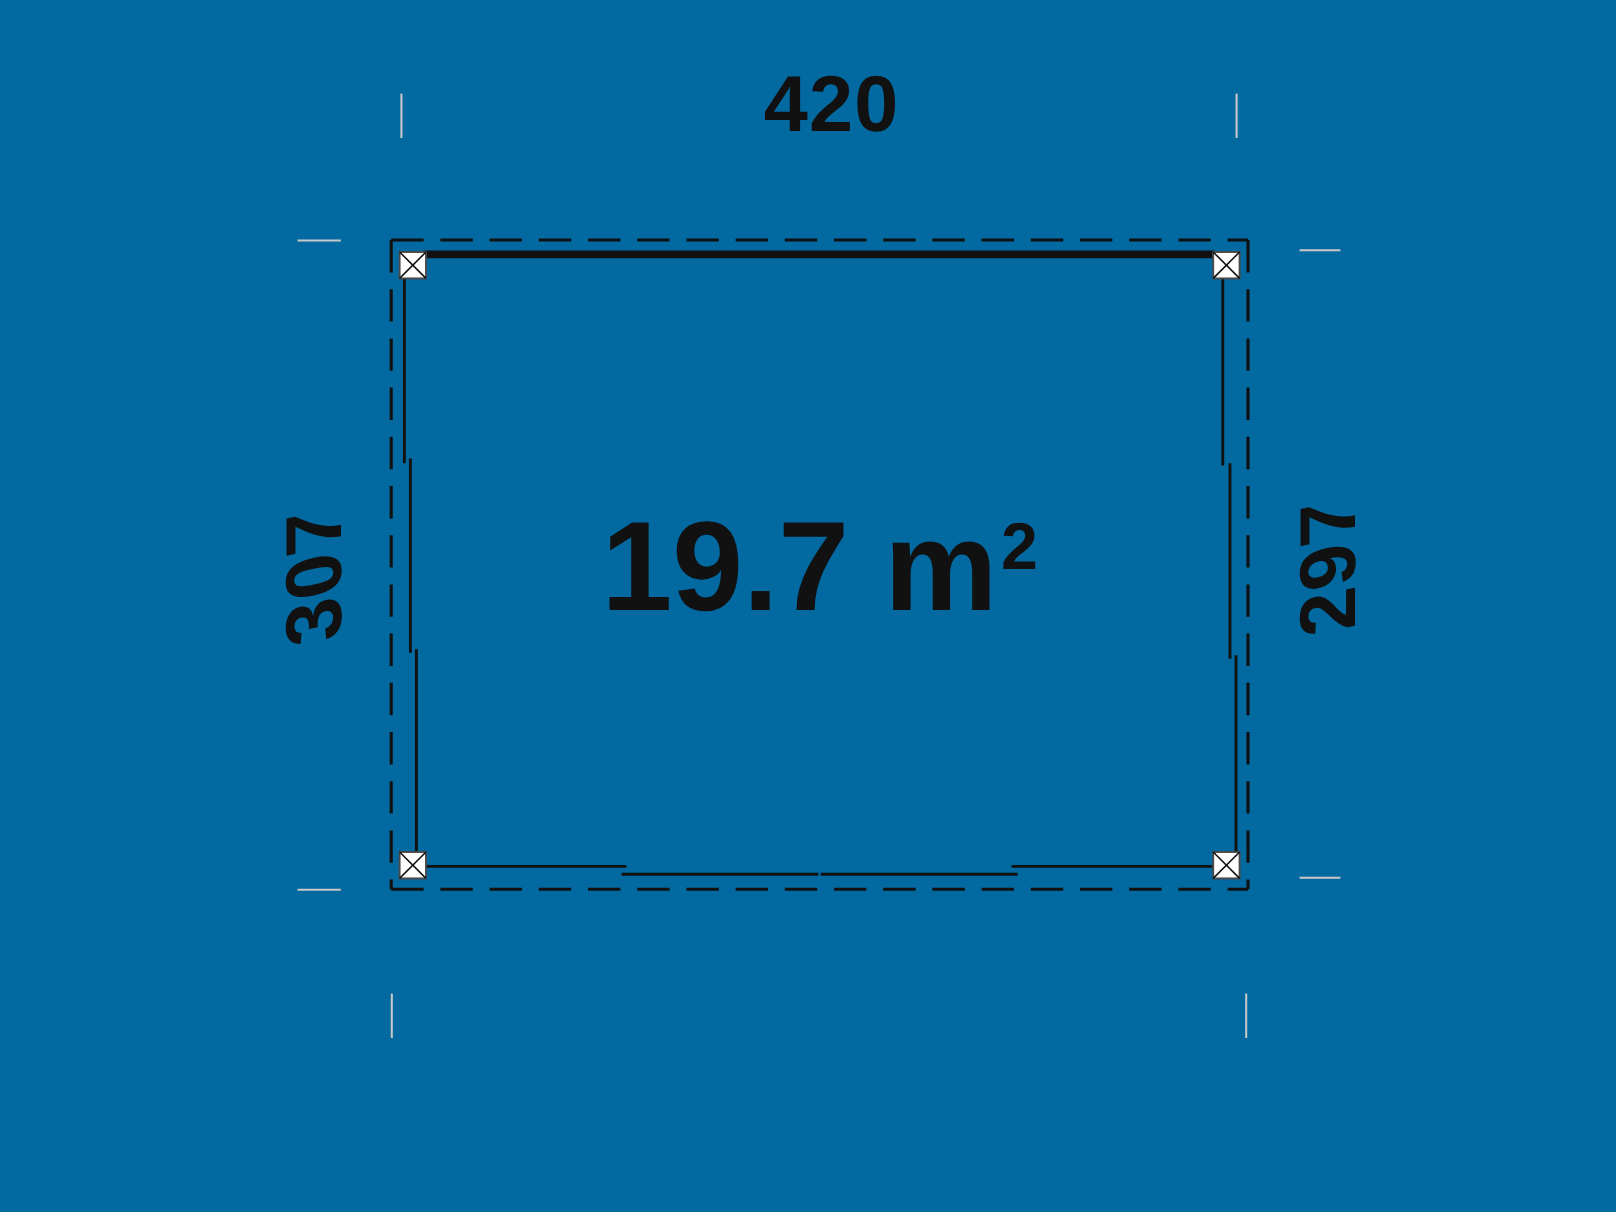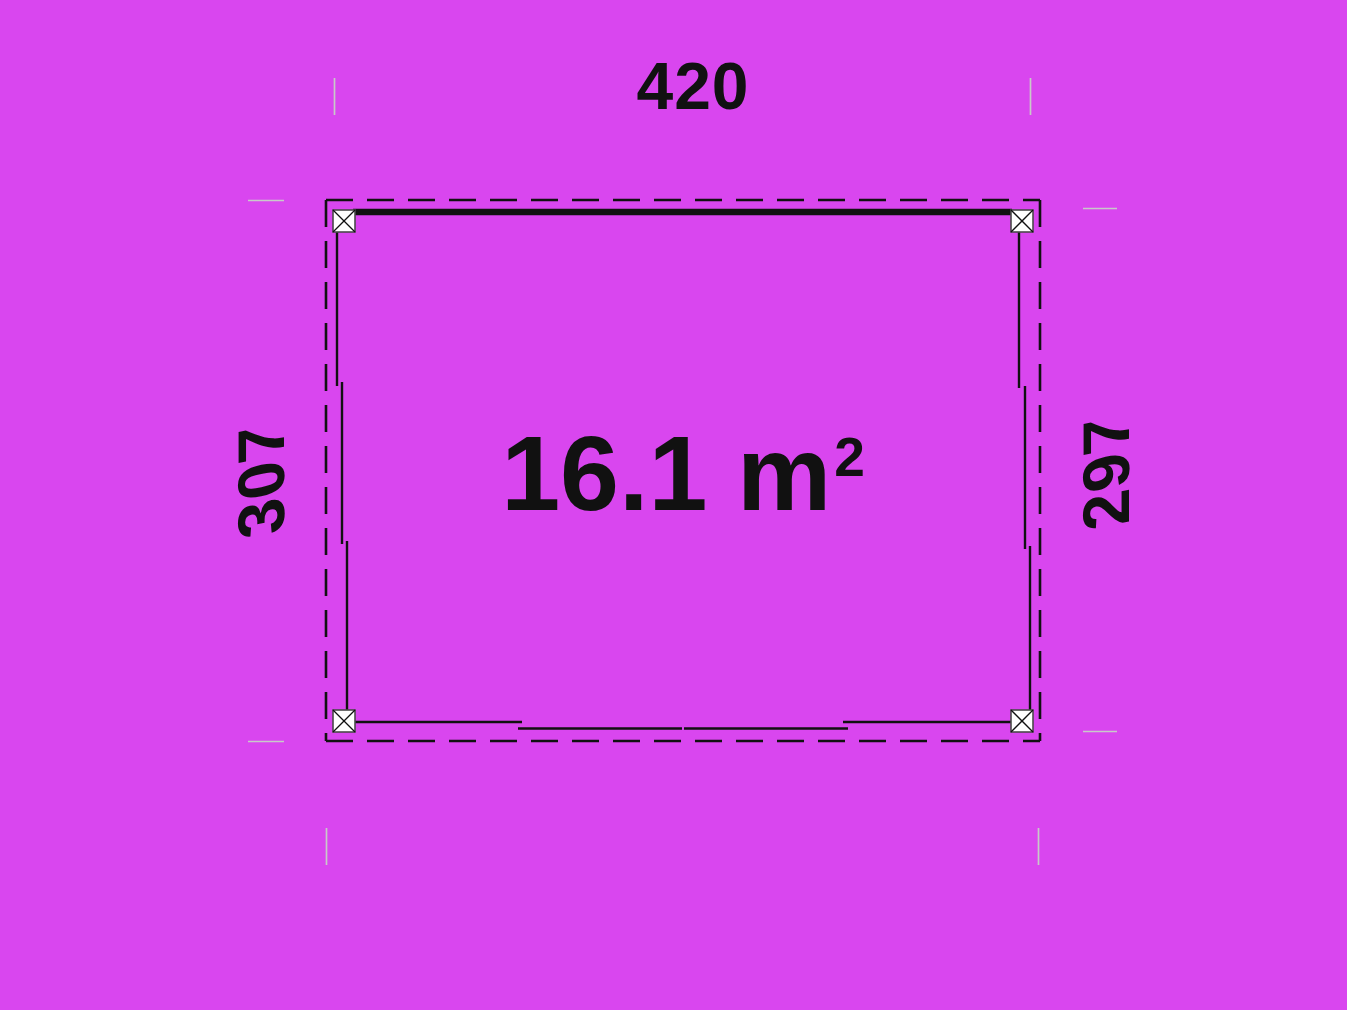--- a/index.html
+++ b/index.html
@@ -10,21 +10,21 @@
   body {
     width: 1347px;
     height: 1010px;
     overflow: hidden;
     font-family: "Liberation Sans", "DejaVu Sans", sans-serif;
   }
   .canvas {
     position: relative;
     width: 1347px;
     height: 1010px;
-    background: #d946ef;
+    background: #0369a1;
   }
   .plan-svg {
     position: absolute;
     left: 0;
     top: 0;
   }
   .label {
     position: absolute;
     color: #111111;
     white-space: nowrap;
@@ -124,16 +124,16 @@
   </svg>
 
   <div class="label dim dim-top">420</div>
 
 
   <div class="label dim dim-left">307</div>
 
   <div class="label dim dim-right">297</div>
 
   <div class="label area">
-    <span>16.1 m</span><sup>2</sup>
+    <span>19.7 m</span><sup>2</sup>
   </div>
 
 </div>
 
 </body></html>

